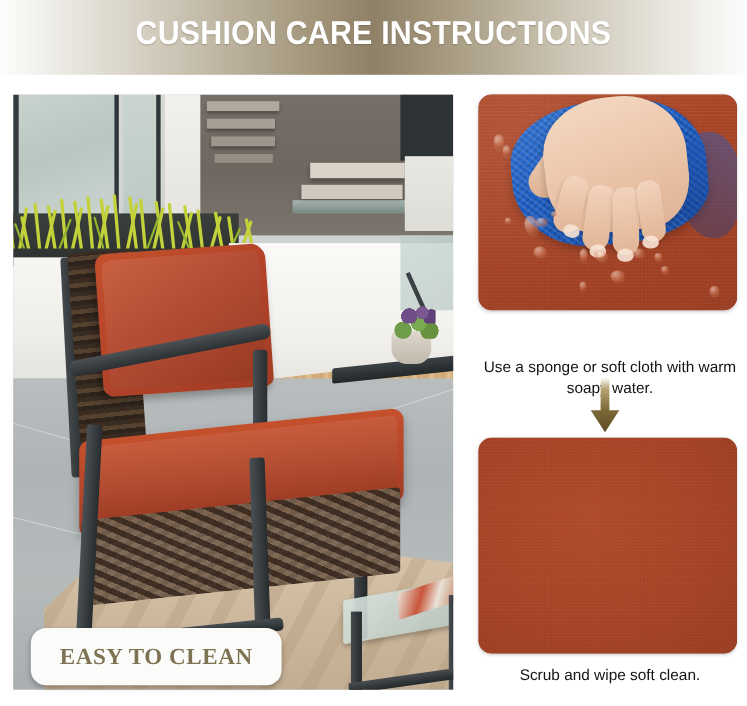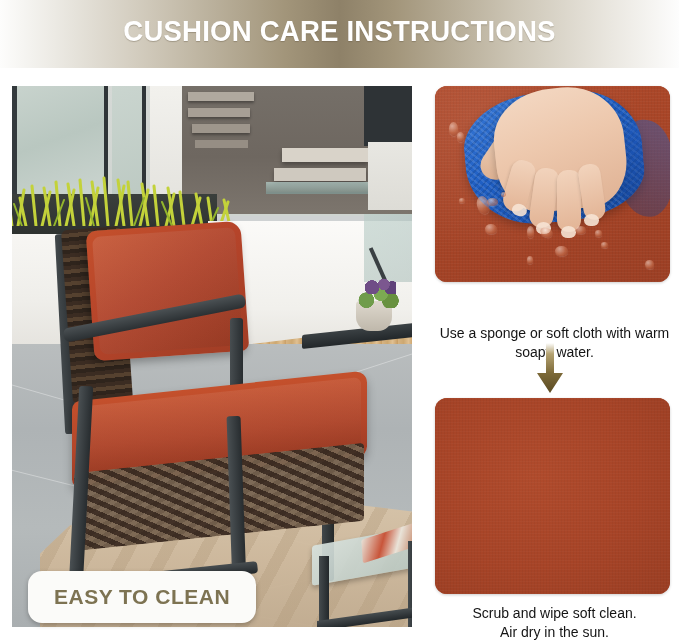--- a/index.html
+++ b/index.html
@@ -249,21 +249,21 @@
                 radial-gradient(circle at 88% 66%, #60427a 0 24%, transparent 25%);
   }
 
   
   .badge-easy {
     position: absolute; left: 28px; top: 571px;
     width: 228px; height: 52px;
     background: #fbfbf9;
     border-radius: 14px;
     box-shadow: 0 2px 5px rgba(0,0,0,.25);
-    display: flex; align-items: center; justify-content: center;
+    display: flex; align-items: center; justify-content: center; font-family: Liberation Serif, serif;
   }
   .badge-easy-label {
     font-size: 21px; font-weight: bold; letter-spacing: .5px;
     color: #7d7352;
     white-space: nowrap;
   }
 
   
   .photo-top-right {
     position: absolute; left: 435px; top: 86px;
@@ -539,14 +539,13 @@
   </defs>
   <polygon points="11,0 19,0 19,30 28,30 15,50 2,30 11,30" fill="url(#arrGrad)"></polygon>
 </svg>
 
 <div class="photo-bottom-right">
   <div class="fabric-clean"></div>
 </div>
 
 <div class="caption caption-bottom">
   <div>Scrub and wipe soft clean.</div>
-  <div>Air dry in the sun.</div>
 </div>
 
 </body></html>

